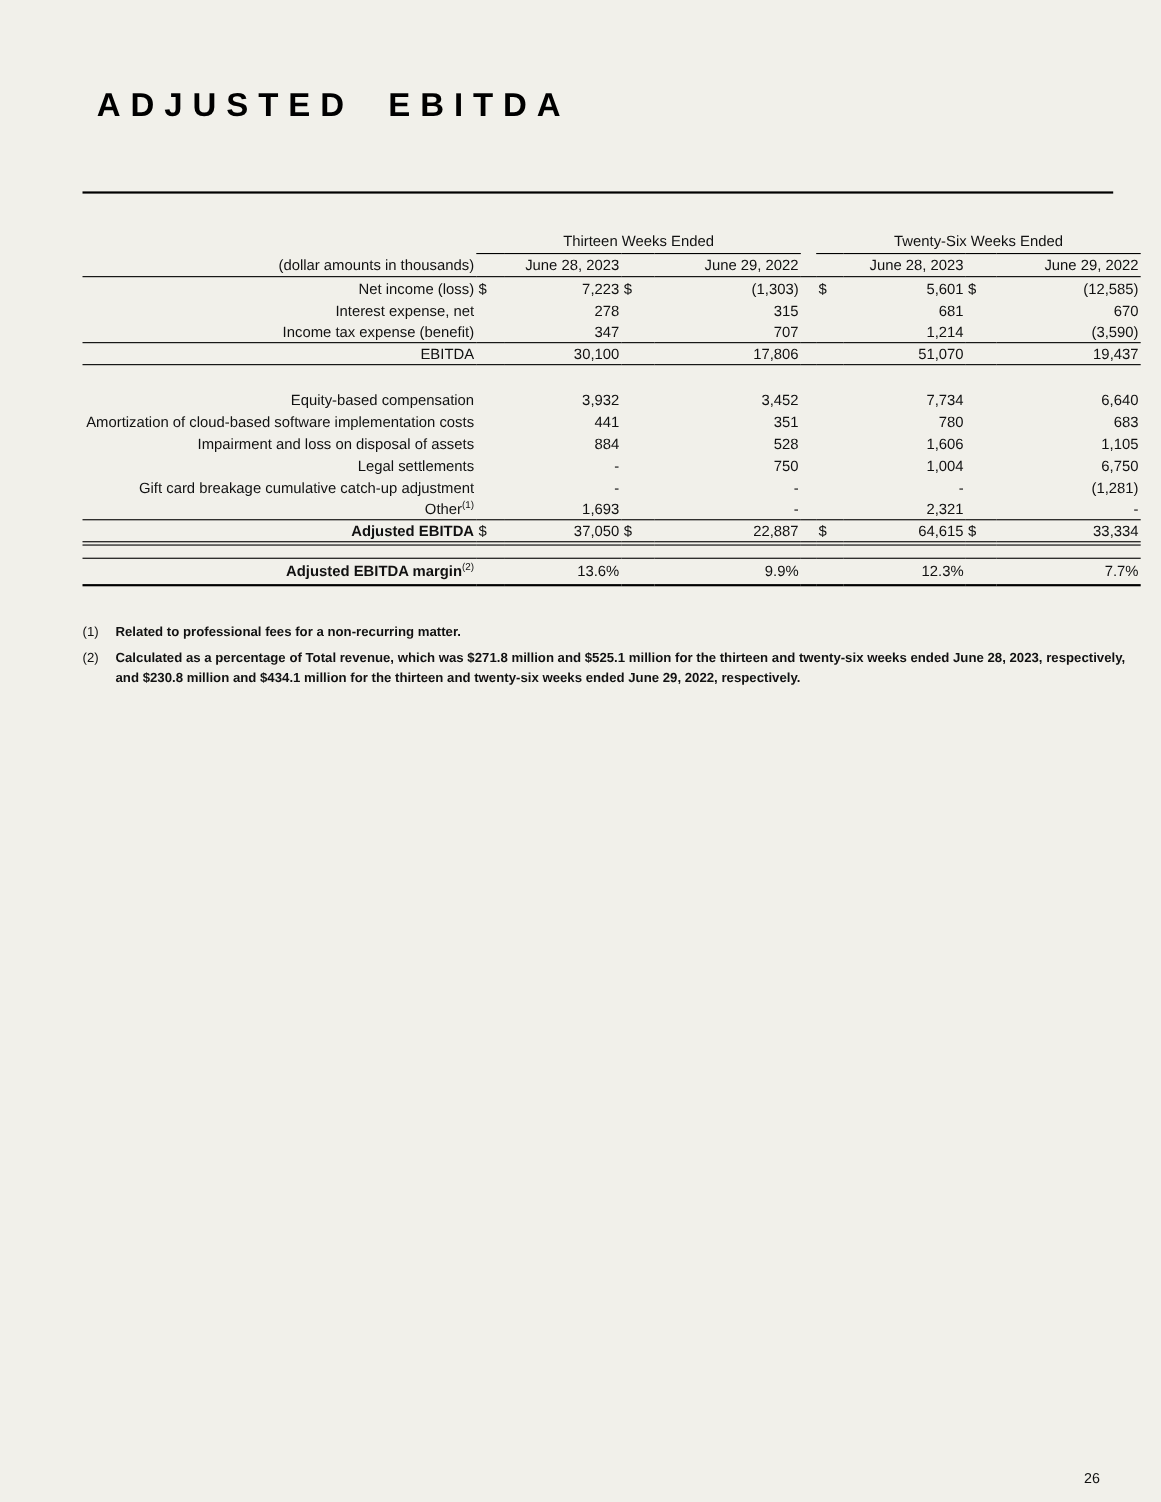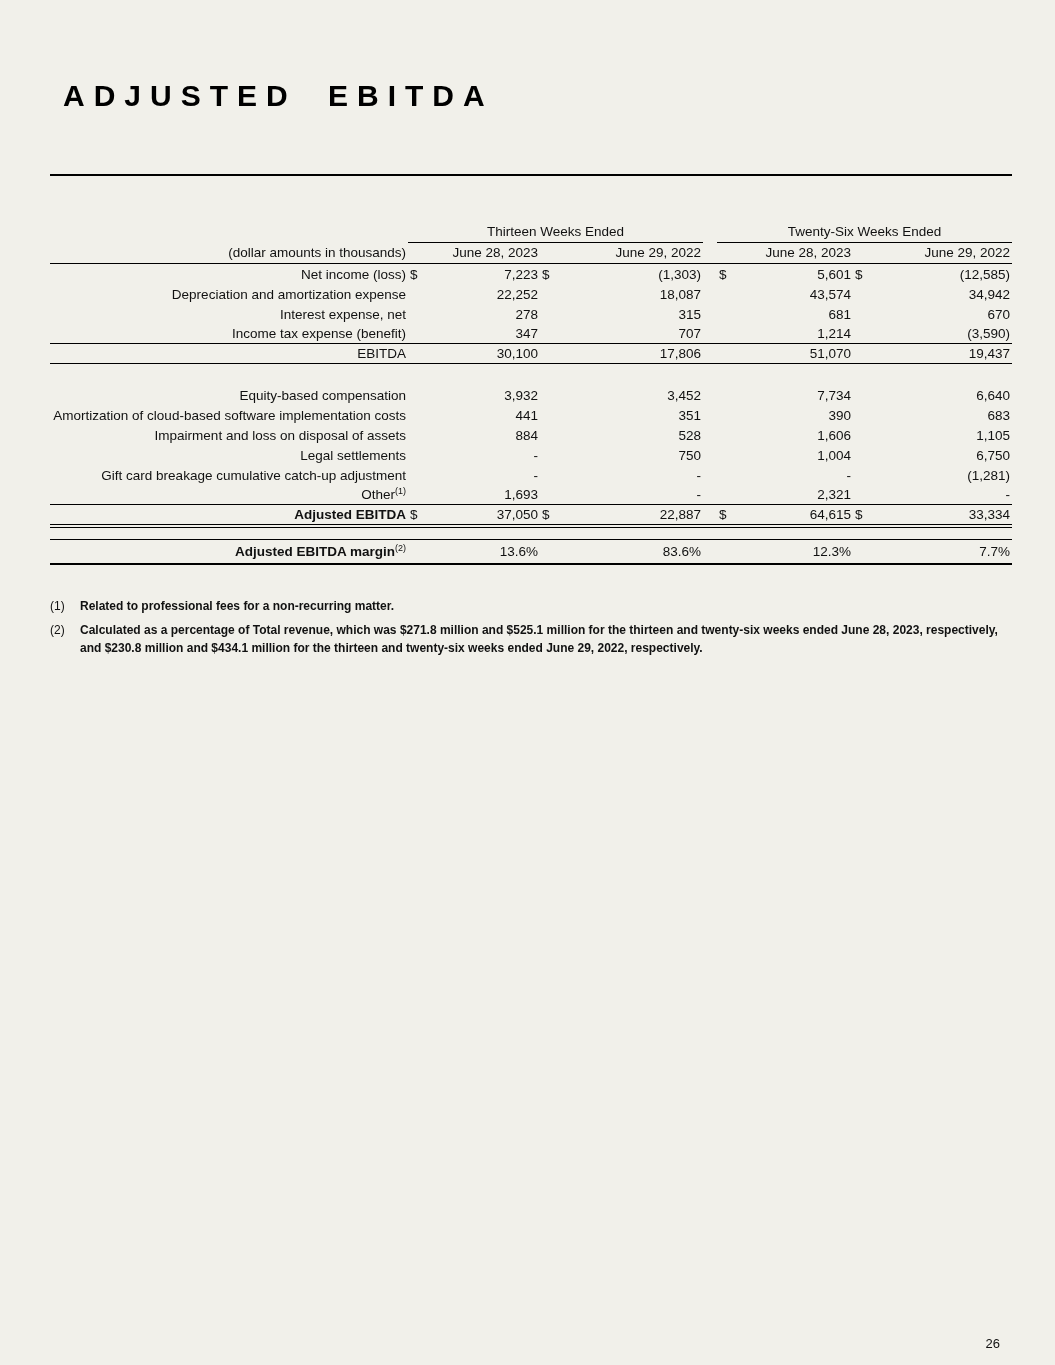--- a/index.html
+++ b/index.html
@@ -7,41 +7,41 @@
   body {
     width: 1055px;
     height: 1365px;
     background: #f1f0ea;
     color: #111111;
     font-family: "Liberation Sans", sans-serif;
     position: relative;
     overflow: hidden;
   }
   .content {
-    padding: 78px 43px 0 50px;
+    padding: 78px 43px 0 75px;
   }
   .page-title {
     font-size: 30px;
     font-weight: 700;
     letter-spacing: 9px;
     word-spacing: 14px;
     color: #000;
     margin: 0 0 0 13px;
     line-height: 1.2;
   }
   .title-rule {
     border: none;
     border-top: 2px solid #000;
     margin: 60px 0 0 0;
     width: 100%;
   }
   table.fin {
     width: 962px;
     border-collapse: collapse;
-    margin-top: 46px;
+    margin-top: 34px;
     font-size: 13.5px;
     color: #111;
     table-layout: fixed;
   }
   table.fin td {
     padding: 2px 2px 2px 2px;
     vertical-align: bottom;
     height: 20px;
     white-space: nowrap;
     overflow: hidden;
@@ -146,32 +146,20 @@
         <td class="val">7,223</td>
         <td class="cur">$</td>
         <td class="val">(1,303)</td>
         <td class="gapc"></td>
         <td class="cur">$</td>
         <td class="val">5,601</td>
         <td class="cur">$</td>
         <td class="val">(12,585)</td>
       </tr>
 
-      <tr>
-        <td class="lbl"><span>Depreciation and amortization expense</span><sup class="sup"></sup></td>
-        <td class="cur"></td>
-        <td class="val">22,252</td>
-        <td class="cur"></td>
-        <td class="val">18,087</td>
-        <td class="gapc"></td>
-        <td class="cur"></td>
-        <td class="val">43,574</td>
-        <td class="cur"></td>
-        <td class="val">34,942</td>
-      </tr>
 
       <tr>
         <td class="lbl"><span>Interest expense, net</span><sup class="sup"></sup></td>
         <td class="cur"></td>
         <td class="val">278</td>
         <td class="cur"></td>
         <td class="val">315</td>
         <td class="gapc"></td>
         <td class="cur"></td>
         <td class="val">681</td>
@@ -223,21 +211,21 @@
       </tr>
 
       <tr>
         <td class="lbl"><span>Amortization of cloud-based software implementation costs</span><sup class="sup"></sup></td>
         <td class="cur"></td>
         <td class="val">441</td>
         <td class="cur"></td>
         <td class="val">351</td>
         <td class="gapc"></td>
         <td class="cur"></td>
-        <td class="val">390</td>
+        <td class="val">780</td>
         <td class="cur"></td>
         <td class="val">683</td>
       </tr>
 
       <tr>
         <td class="lbl"><span>Impairment and loss on disposal of assets</span><sup class="sup"></sup></td>
         <td class="cur"></td>
         <td class="val">884</td>
         <td class="cur"></td>
         <td class="val">528</td>
@@ -302,21 +290,21 @@
 
       <tr class="spacer-sm">
           <td colspan="10"></td>
         </tr>
 
       <tr class="r-margin">
         <td class="lbl"><span>Adjusted EBITDA margin</span><sup class="sup">(2)</sup></td>
         <td class="cur"></td>
         <td class="val">13.6%</td>
         <td class="cur"></td>
-        <td class="val">83.6%</td>
+        <td class="val">9.9%</td>
         <td class="gapc"></td>
         <td class="cur"></td>
         <td class="val">12.3%</td>
         <td class="cur"></td>
         <td class="val">7.7%</td>
       </tr>
     </tbody>
   </table>
 
   <div class="footnotes">

